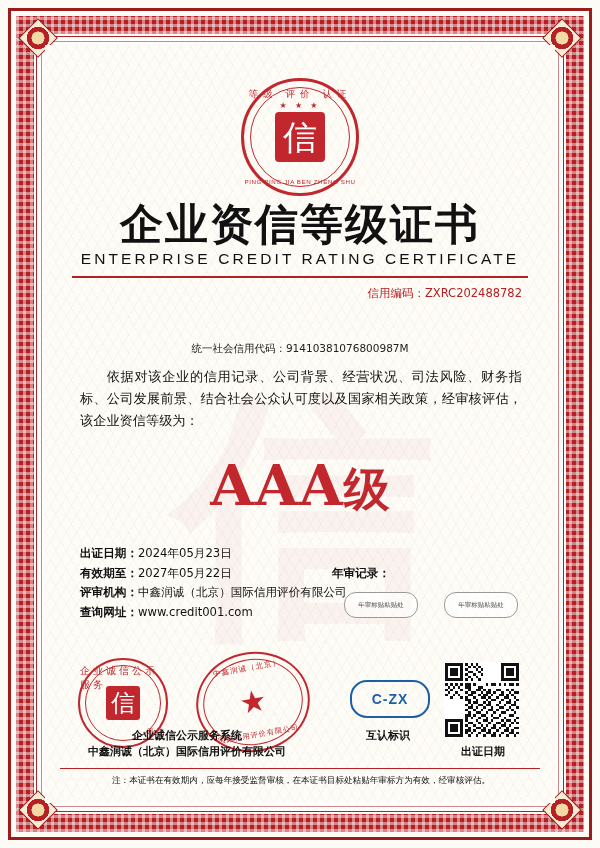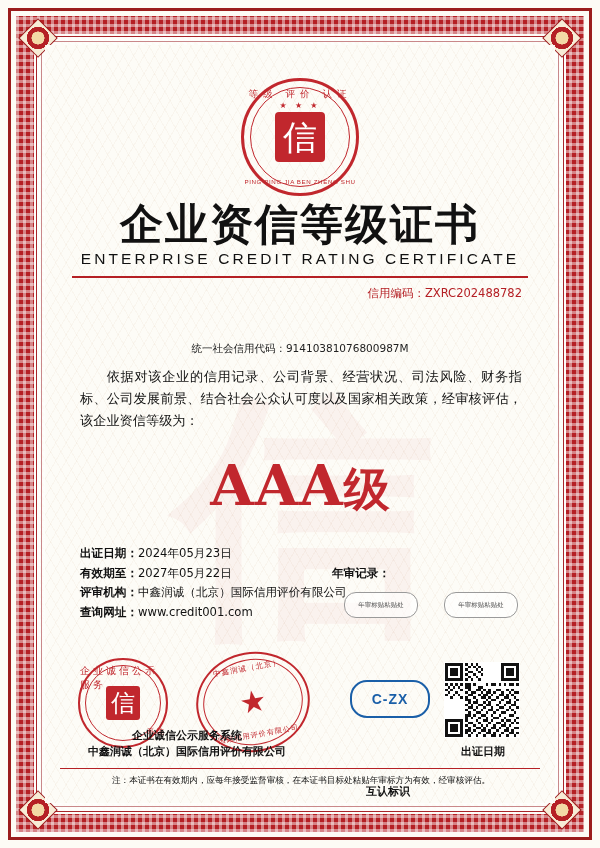--- a/index.html
+++ b/index.html
@@ -206,21 +206,21 @@
     border:1px solid #fff;
   }
 
   
   .lbl-org{
     position:absolute;left:62px;top:728px;width:250px;text-align:center;
     font-size:11px;color:#111;line-height:16px;font-weight:bold;
     font-family:"DejaVu Sans",sans-serif;
   }
   .lbl-mutual{
-    position:absolute;left:348px;top:784px;width:80px;text-align:center;
+    position:absolute;left:348px;top:728px;width:80px;text-align:center;
     font-size:11px;color:#111;font-weight:bold;font-family:"DejaVu Sans",sans-serif;
   }
   .lbl-pub{
     position:absolute;right:72px;top:744px;width:90px;text-align:center;
     font-size:11px;color:#111;font-weight:bold;font-family:"DejaVu Sans",sans-serif;
   }
 
   .note-rule{position:absolute;left:60px;right:60px;top:768px;height:1px;background:#b52025;}
   .note{
     position:absolute;left:60px;right:58px;top:774px;font-size:8.6px;color:#111;

